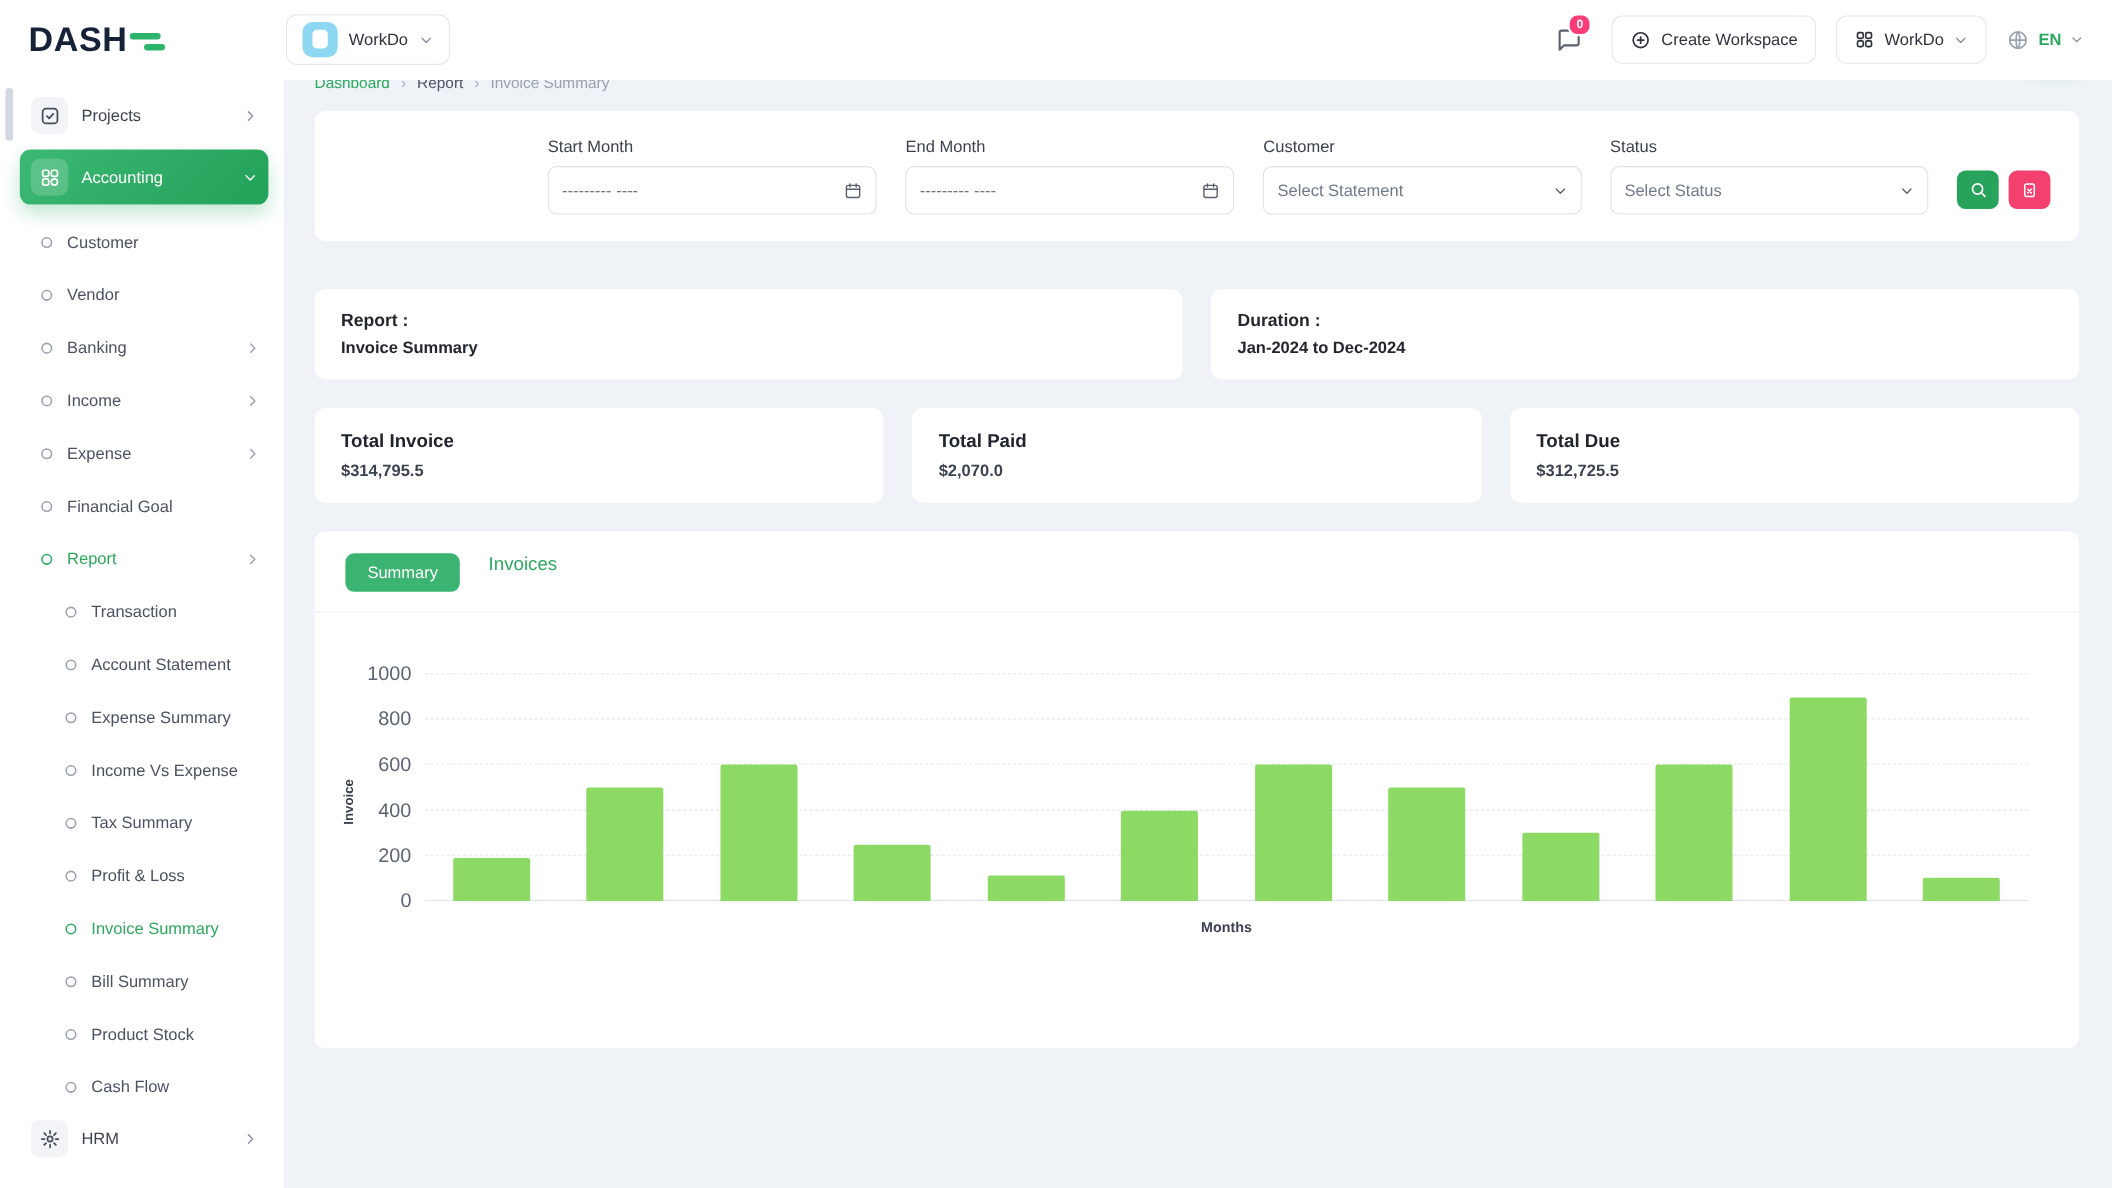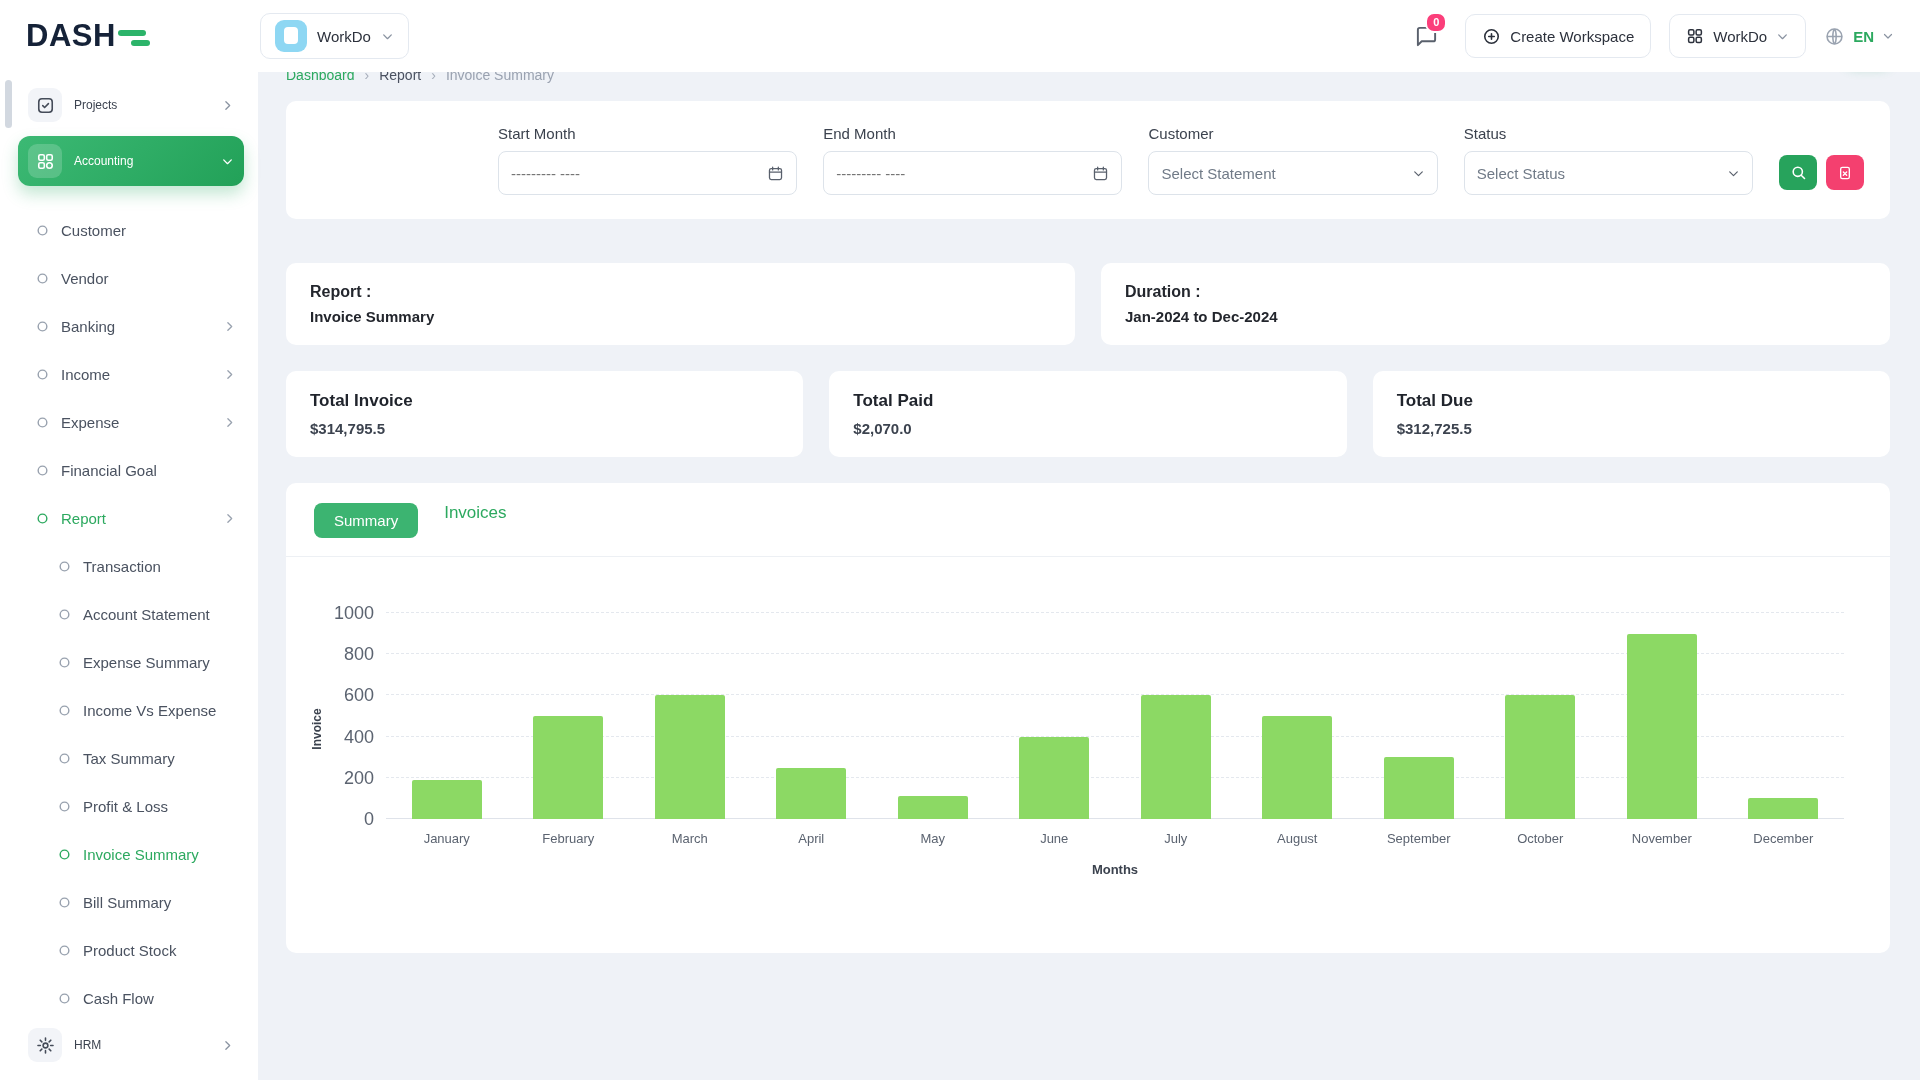--- a/index.html
+++ b/index.html
@@ -21,24 +21,24 @@
   .hdr-right{margin-left:auto;display:flex;align-items:center;gap:18px;}
   .icon-btn{position:relative;width:42px;height:40px;display:flex;align-items:center;justify-content:center;color:#59606c;background:none;border:none;cursor:pointer;}
   .badge{position:absolute;top:-4px;right:0;background:#fb3e7a;color:#fff;font-size:11px;font-weight:700;line-height:1;padding:3px 6px;border-radius:9px;border:2px solid #fff;}
   .pill-btn{height:44px;border:1px solid #e4e9f0;border-radius:10px;background:#fff;display:flex;align-items:center;gap:9px;padding:0 16px;font-size:15px;color:#2c313c;cursor:pointer;}
   .lang{display:flex;align-items:center;gap:8px;cursor:pointer;color:#9aa3b0;}
   .lang .code{color:#2ca95f;font-weight:700;font-size:15px;}
 
   
   aside{position:fixed;top:72px;left:0;bottom:0;width:258px;background:#fff;padding:10px 14px 0 18px;z-index:20;}
   .scroll-thumb{position:absolute;left:5px;top:8px;width:7px;height:48px;border-radius:4px;background:#d2d8e0;cursor:grab;}
-  .nav-item{display:flex;align-items:center;gap:12px;height:46px;padding:0 10px;border-radius:12px;color:#3c4350;font-size:12px;cursor:pointer;}
+  .nav-item{display:flex;align-items:center;gap:12px;height:46px;padding:0 10px;border-radius:12px;color:#3c4350;font-size:15px;cursor:pointer;}
   .nav-item .nicon{width:34px;height:34px;border-radius:9px;background:#f2f4f8;display:flex;align-items:center;justify-content:center;color:#454c59;flex:none;}
   .nav-item .chev{margin-left:auto;color:#8a93a1;}
-  .nav-item.active{background:linear-gradient(135deg,#3cb974,#22a158);color:#fff;box-shadow:0 8px 16px rgba(41,168,96,.28);height:50px;margin:8px 0 20px;}
+  .nav-item.active{background:linear-gradient(135deg,#3cb974,#22a158);color:#fff;box-shadow:0 8px 16px rgba(41,168,96,.28);height:50px;margin:8px 0 10px;border-radius:10px;}
   .nav-item.active .nicon{background:rgba(255,255,255,.18);color:#fff;}
   .nav-item.active .chev{color:#fff;}
   .subitem{display:flex;align-items:center;gap:12px;height:48px;padding-left:18px;padding-right:8px;color:#4a5260;font-size:15px;cursor:pointer;}
   .subitem.lvl2{padding-left:40px;}
   .subitem .bullet{color:#98a1ae;flex:none;display:flex;}
   .subitem .chev{margin-left:auto;color:#99a2af;}
   .subitem.active{color:#2ca95f;}
   .subitem.active .bullet{color:#2ca95f;}
 
   
@@ -544,30 +544,16 @@
               <div class="bar" style="height: 60%; background: rgb(140, 217, 100);"></div>
             </div>
             <div class="slot">
               <div class="bar" style="height: 90%; background: rgb(140, 217, 100);"></div>
             </div>
             <div class="slot">
               <div class="bar" style="height: 10%; background: rgb(140, 217, 100);"></div>
             </div>
           </div>
         </div>
-      <div class="xlabels">
-          <div class="xl">January</div>
-          <div class="xl">February</div>
-          <div class="xl">March</div>
-          <div class="xl">April</div>
-          <div class="xl">May</div>
-          <div class="xl">June</div>
-          <div class="xl">July</div>
-          <div class="xl">August</div>
-          <div class="xl">September</div>
-          <div class="xl">October</div>
-          <div class="xl">November</div>
-          <div class="xl">December</div>
-        </div>
       <div class="xaxis-title">Months</div>
     </div>
   </section>
 </main>
 
 </body></html>

